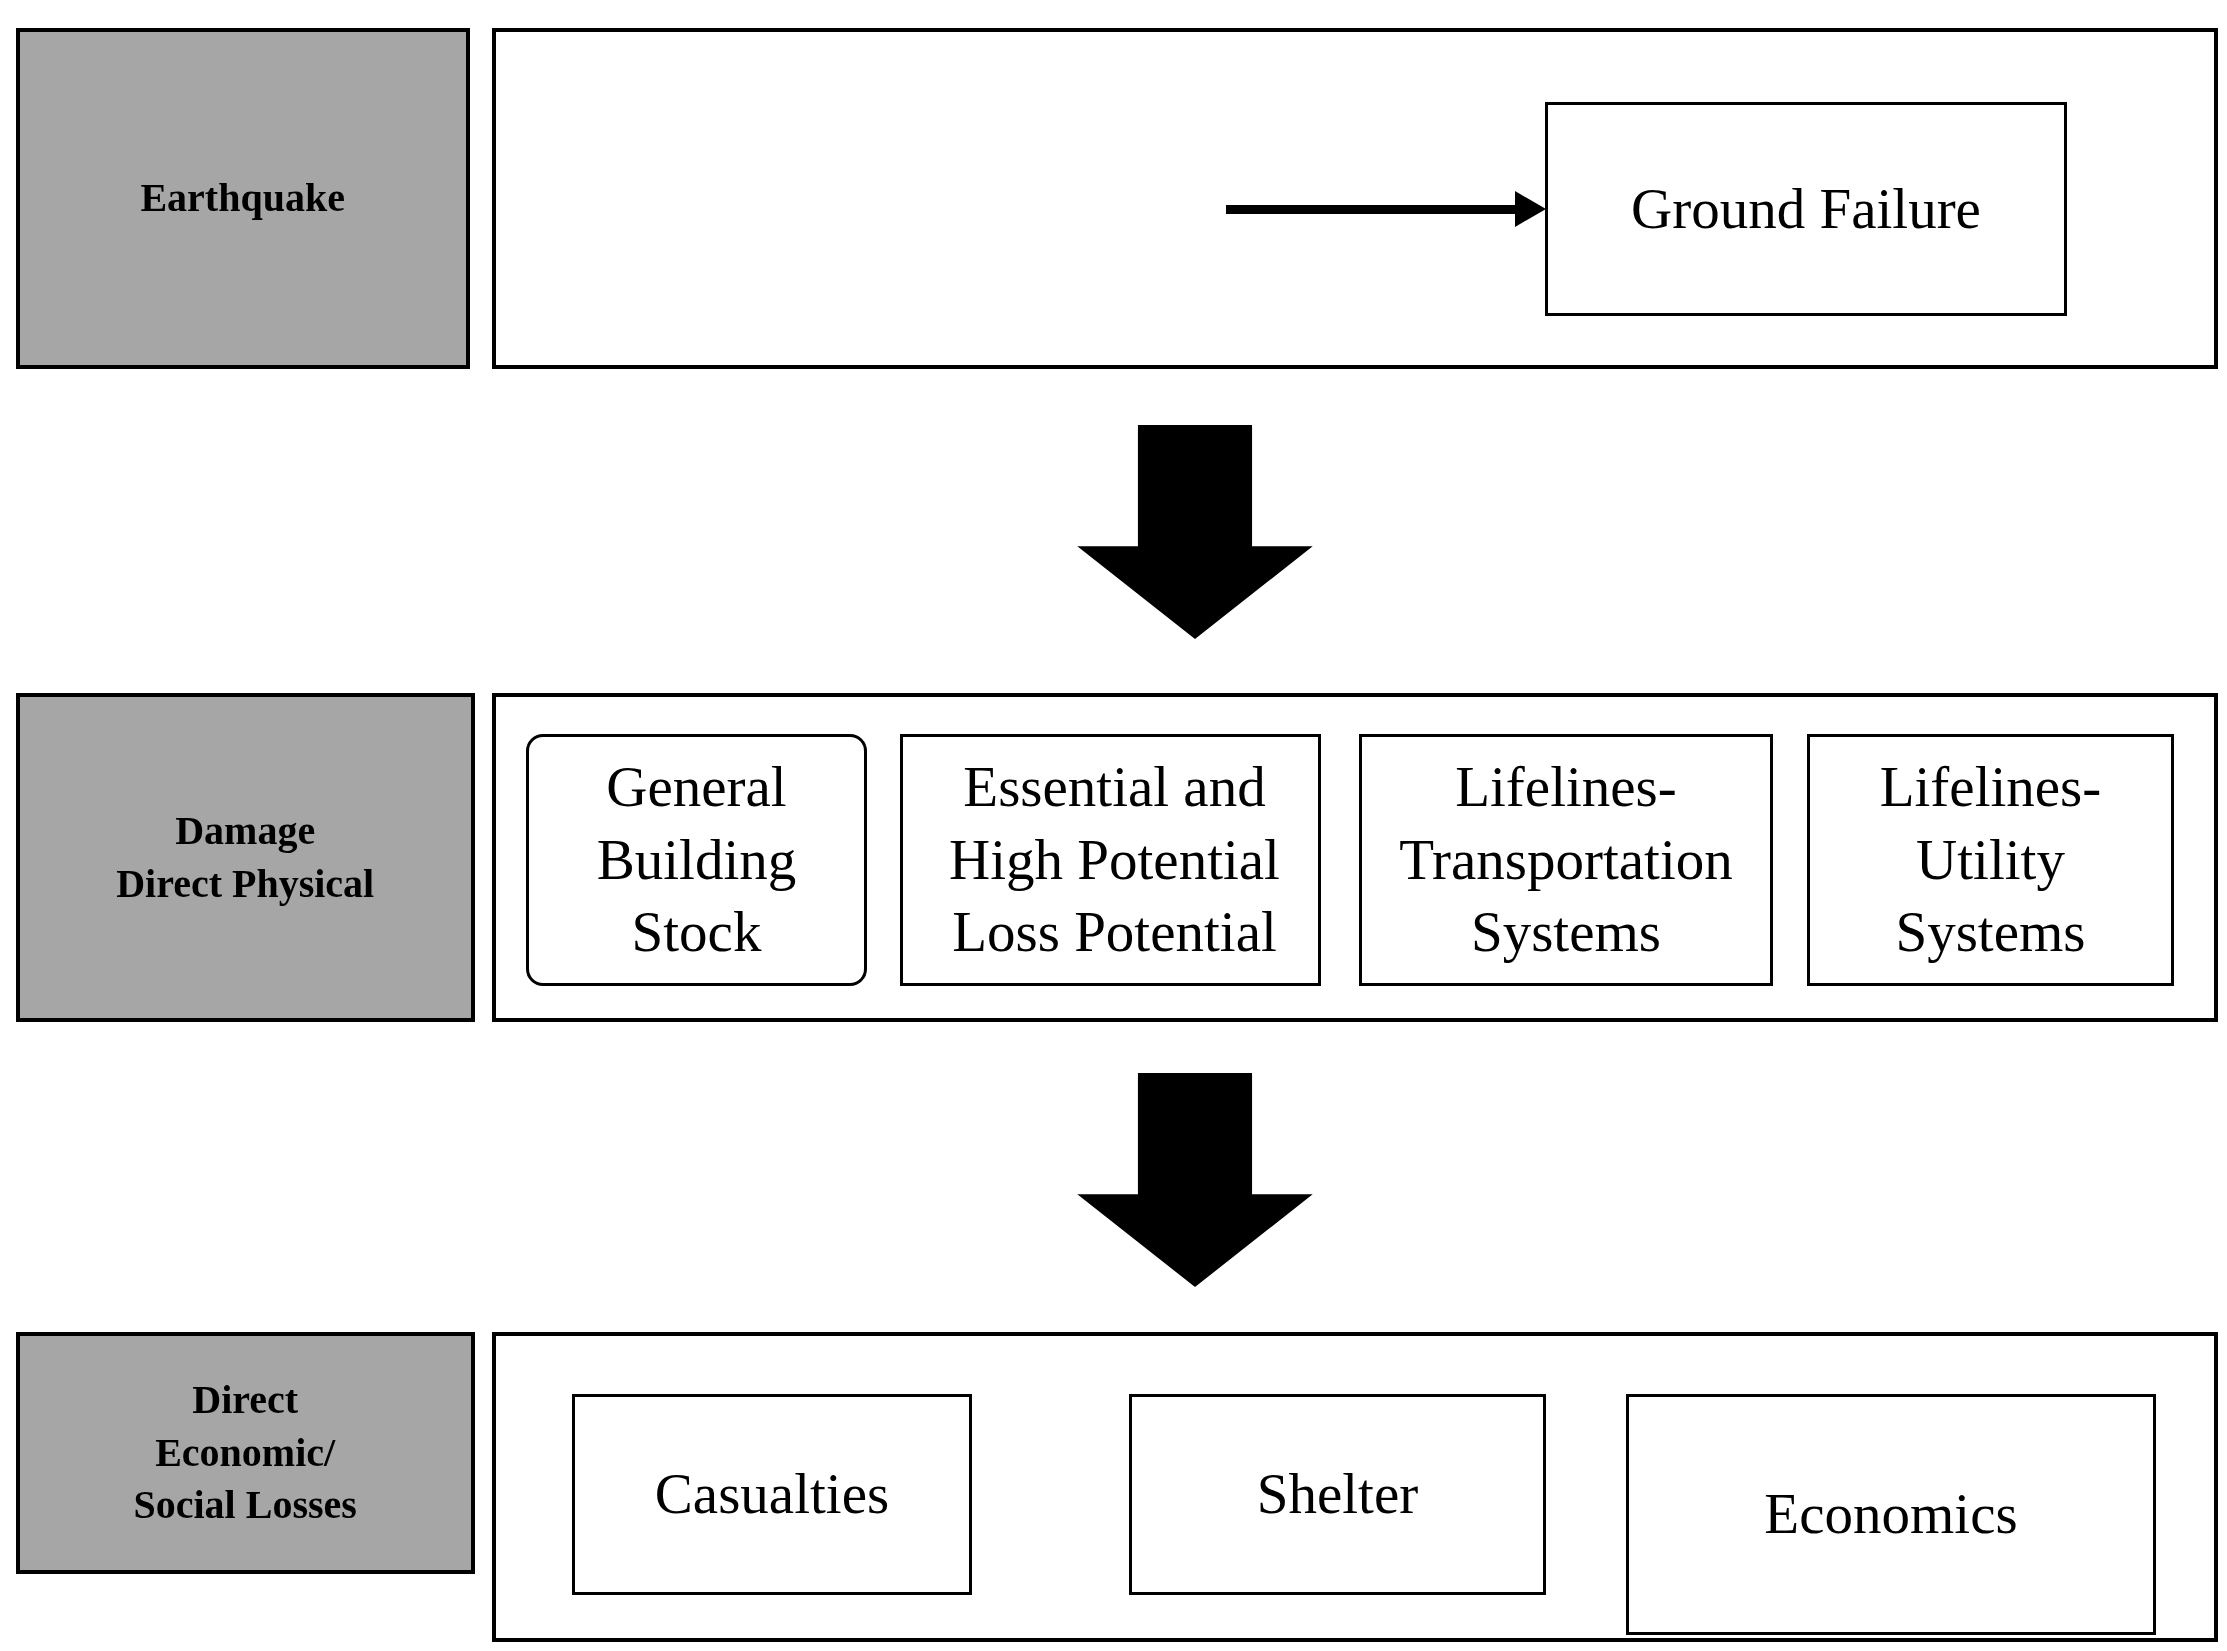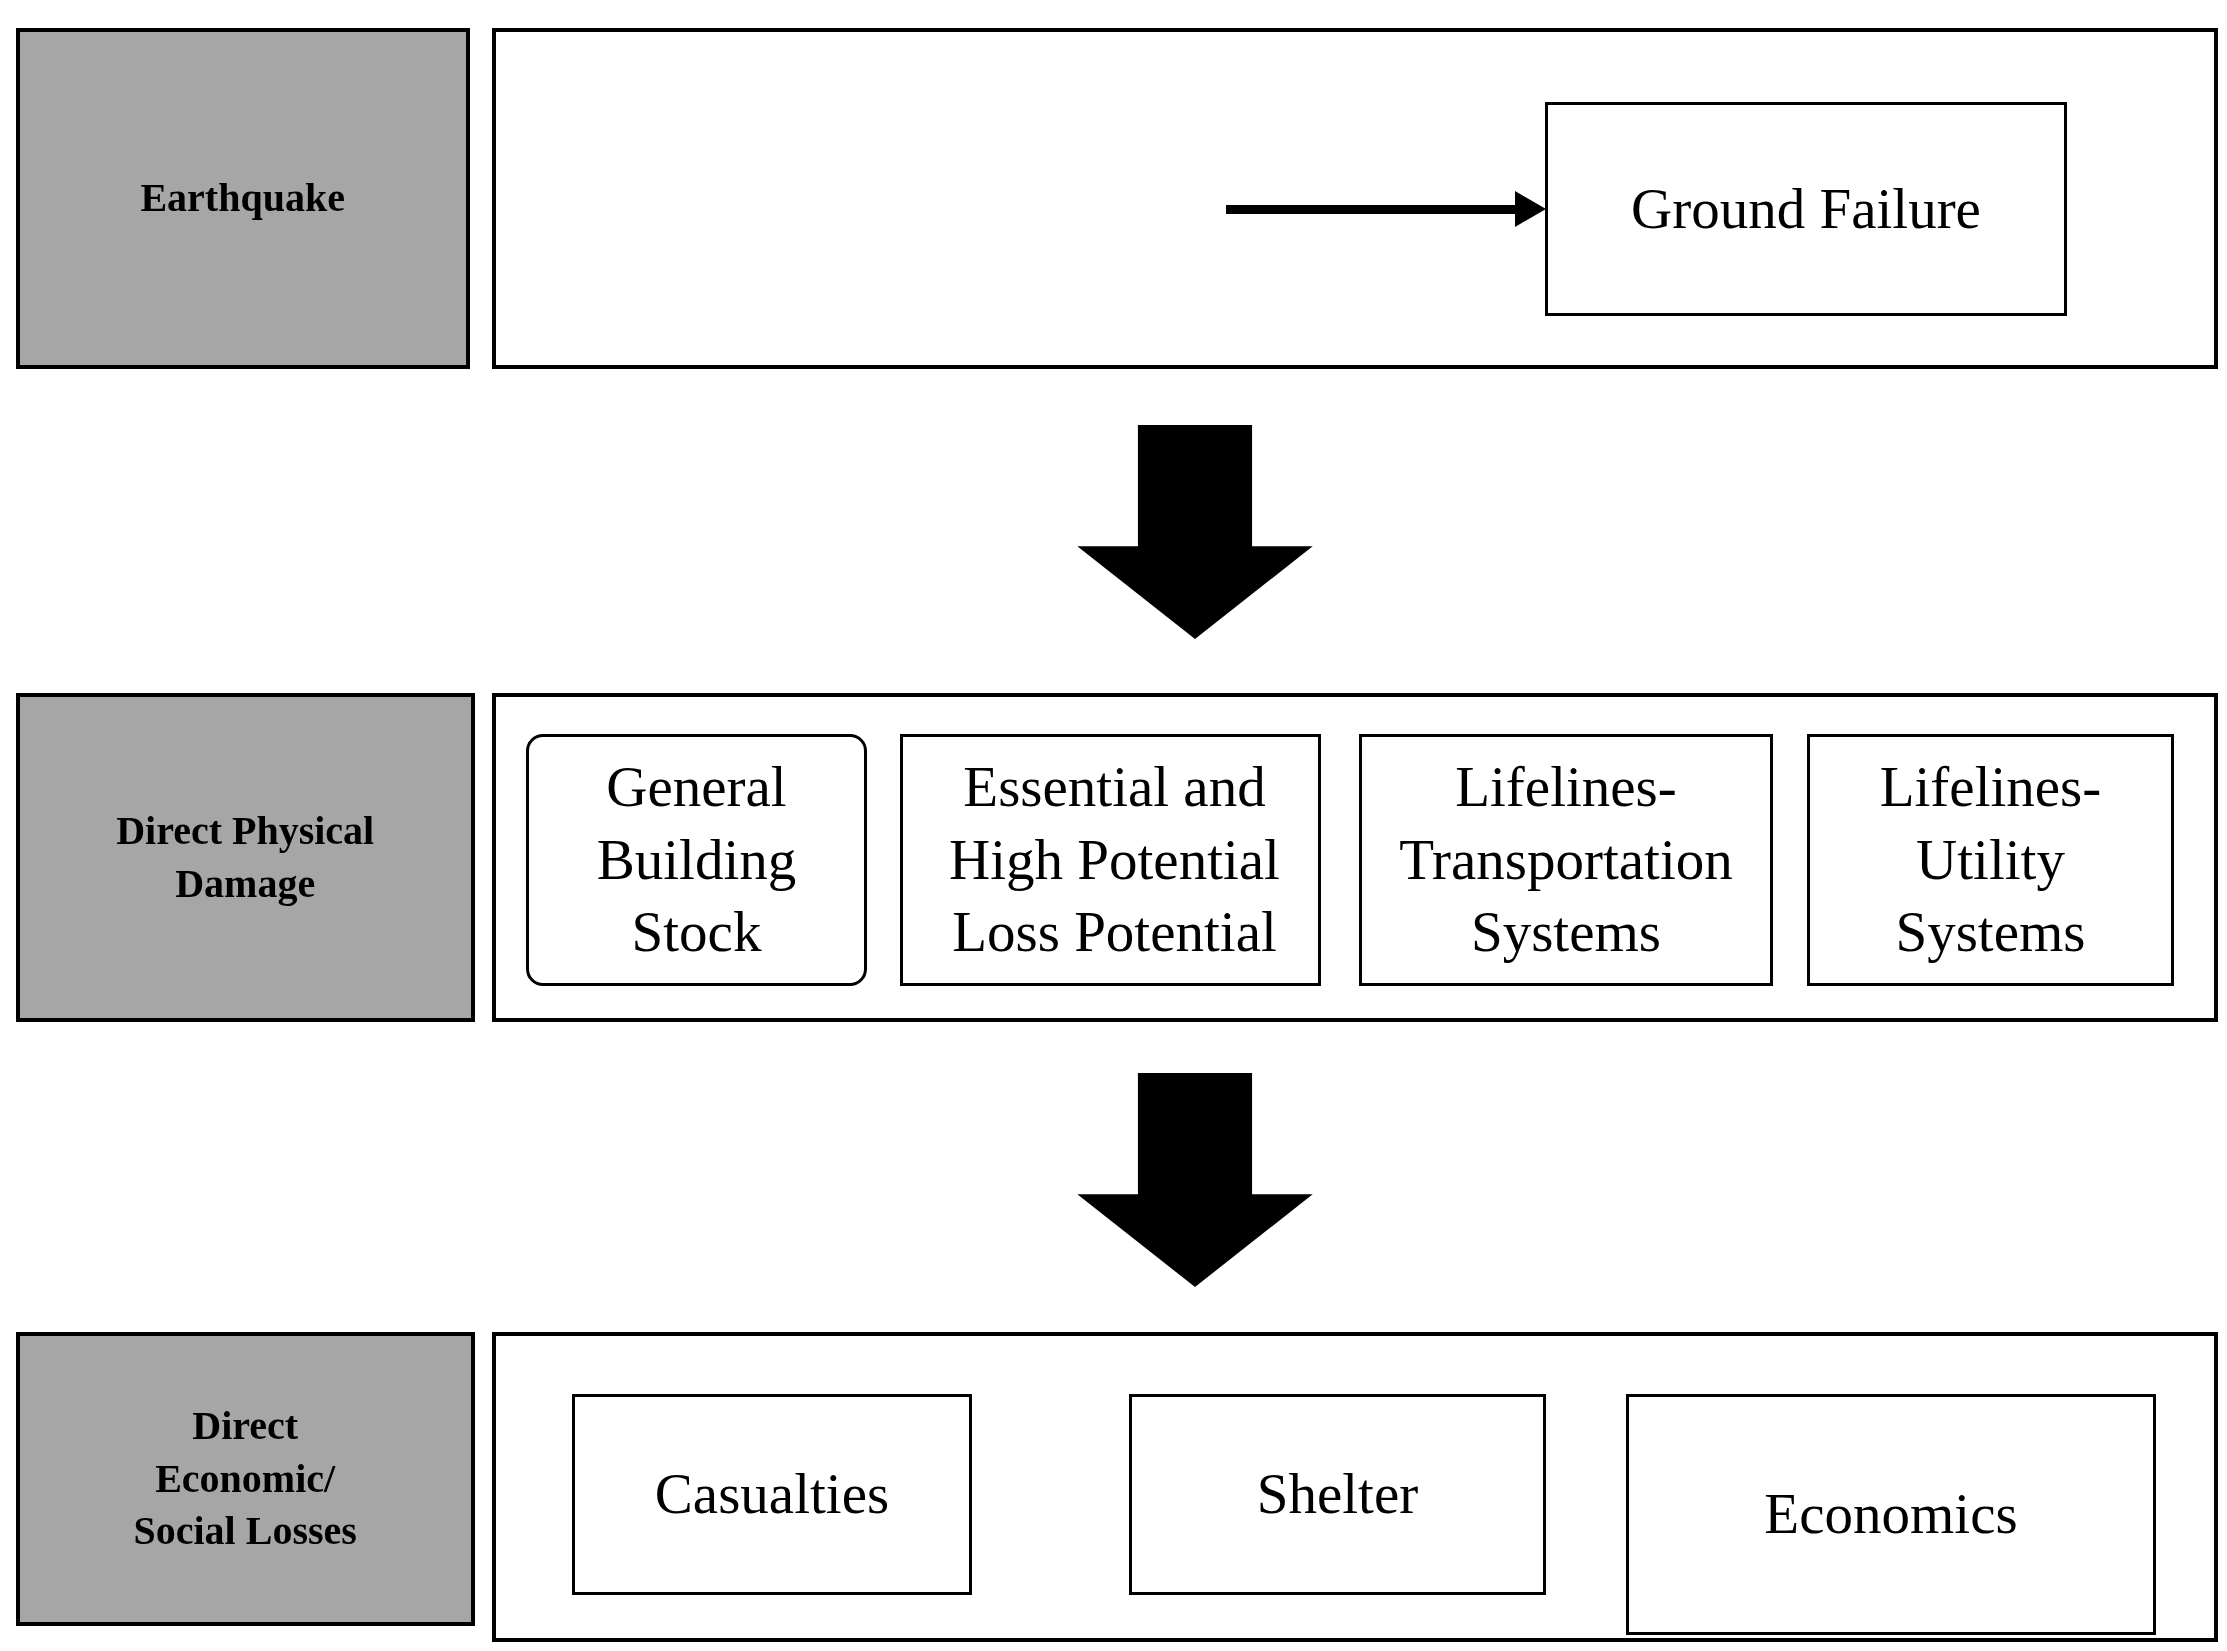--- a/index.html
+++ b/index.html
@@ -98,22 +98,22 @@
       <span class="line">Ground Failure</span>
     </div>
   </div>
 
   <svg class="block-arrow" style="left:1077px; top:425px;" width="236" height="214" viewBox="0 0 330 300">
     <polygon points="85,0 245,0 245,170 330,170 165,300 0,170 85,170"></polygon>
   </svg>
 
   <div class="glabel" style="left:15.7px; top:693px; width:459px; height:329px;">
     <div>
+      <span class="line">Damage</span>
       <span class="line">Direct Physical</span>
-      <span class="line">Damage</span>
     </div>
   </div>
 
   <div class="rowbox" style="left:492px; top:693px; width:1726px; height:329px;"></div>
 
   <div class="node" style="left:526px; top:734px; width:341px; height:252px;border-radius:17px;">
     <div>
       <span class="line">General</span>
       <span class="line">Building</span>
       <span class="line">Stock</span>
@@ -141,21 +141,21 @@
       <span class="line">Lifelines-</span>
       <span class="line">Utility</span>
       <span class="line">Systems</span>
     </div>
   </div>
 
   <svg class="block-arrow" style="left:1077px; top:1073px;" width="236" height="214" viewBox="0 0 330 300">
     <polygon points="85,0 245,0 245,170 330,170 165,300 0,170 85,170"></polygon>
   </svg>
 
-  <div class="glabel" style="left:15.7px; top:1332px; width:459px; height:294px;">
+  <div class="glabel" style="left:15.7px; top:1332px; width:459px; height:242px;">
     <div>
       <span class="line">Direct</span>
       <span class="line">Economic/</span>
       <span class="line">Social Losses</span>
     </div>
   </div>
 
   <div class="rowbox" style="left:492px; top:1332px; width:1726px; height:310px;"></div>
 
   <div class="node" style="left:572px; top:1394px; width:400px; height:201px;">

